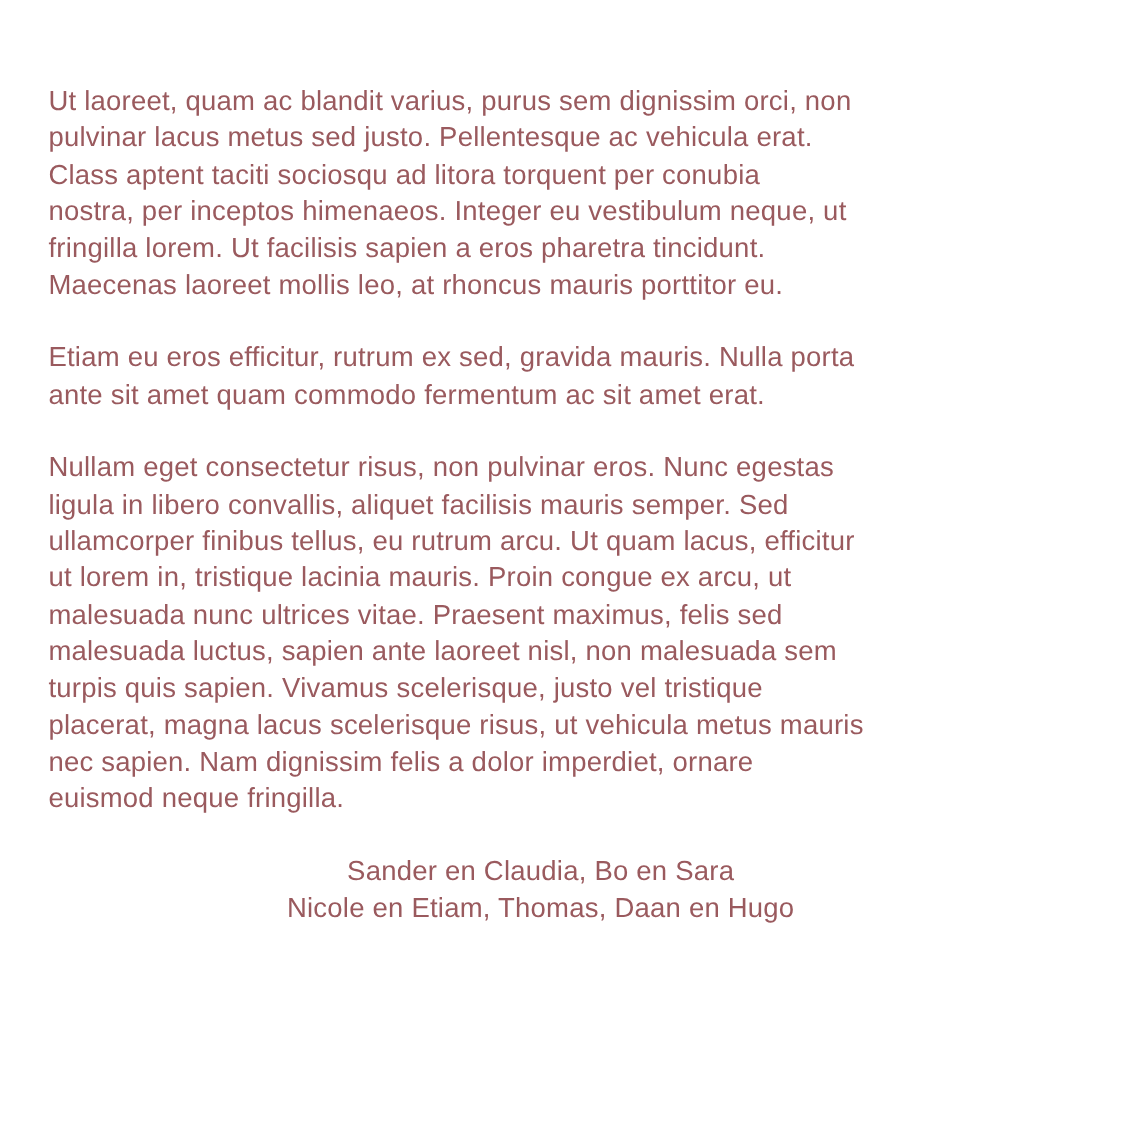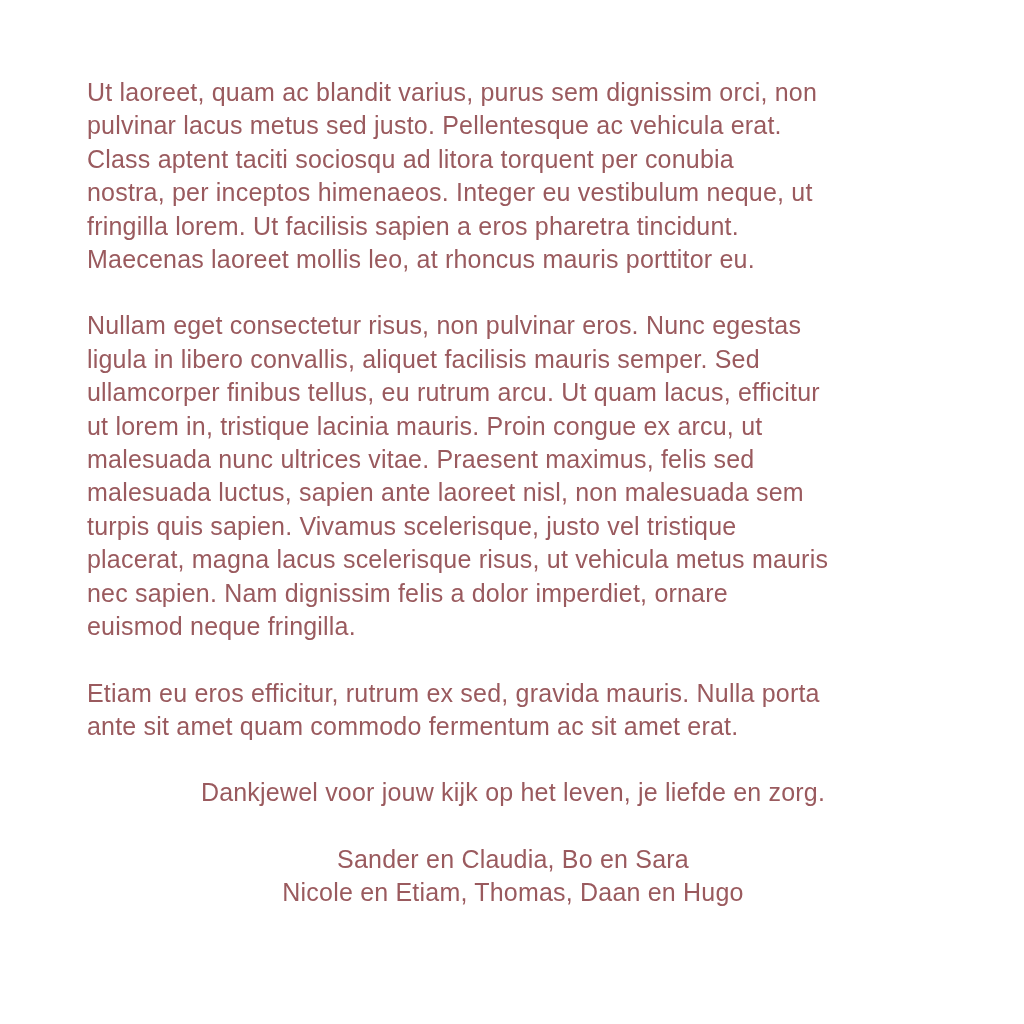--- a/index.html
+++ b/index.html
@@ -10,21 +10,21 @@
     width: 1024px;
     height: 1024px;
     background: #ffffff;
     overflow: hidden;
   }
   .page {
     width: 1024px;
     height: 836px;
     background: #ffffff;
     box-sizing: border-box;
-    padding: 76px 44px 0 87px;
+    padding: 76px 44px 0 44px;
     font-family: "Liberation Sans", "DejaVu Sans", sans-serif;
     color: #9a5a5e;
     font-size: 25px;
     line-height: 33.4px;
     letter-spacing: 0.2px;
   }
   .para {
     white-space: pre-line;
     margin: 0 0 33px 0;
     text-align: left;
@@ -41,31 +41,30 @@
 <body>
 
 <div class="page">
   <p class="para">Ut laoreet, quam ac blandit varius, purus sem dignissim orci, non
 pulvinar lacus metus sed justo. Pellentesque ac vehicula erat.
 Class aptent taciti sociosqu ad litora torquent per conubia
 nostra, per inceptos himenaeos. Integer eu vestibulum neque, ut
 fringilla lorem. Ut facilisis sapien a eros pharetra tincidunt.
 Maecenas laoreet mollis leo, at rhoncus mauris porttitor eu.</p>
 
+  <p class="para">Etiam eu eros efficitur, rutrum ex sed, gravida mauris. Nulla porta
+ante sit amet quam commodo fermentum ac sit amet erat.</p>
+
   <p class="para">Nullam eget consectetur risus, non pulvinar eros. Nunc egestas
 ligula in libero convallis, aliquet facilisis mauris semper. Sed
 ullamcorper finibus tellus, eu rutrum arcu. Ut quam lacus, efficitur
 ut lorem in, tristique lacinia mauris. Proin congue ex arcu, ut
 malesuada nunc ultrices vitae. Praesent maximus, felis sed
 malesuada luctus, sapien ante laoreet nisl, non malesuada sem
 turpis quis sapien. Vivamus scelerisque, justo vel tristique
 placerat, magna lacus scelerisque risus, ut vehicula metus mauris
 nec sapien. Nam dignissim felis a dolor imperdiet, ornare
 euismod neque fringilla.</p>
 
-  <p class="para">Etiam eu eros efficitur, rutrum ex sed, gravida mauris. Nulla porta
-ante sit amet quam commodo fermentum ac sit amet erat.</p>
-
-  <p class="para centered">Dankjewel voor jouw kijk op het leven, je liefde en zorg.</p>
 
   <p class="para centered">Sander en Claudia, Bo en Sara
 Nicole en Etiam, Thomas, Daan en Hugo</p>
 </div>
 
 </body></html>

